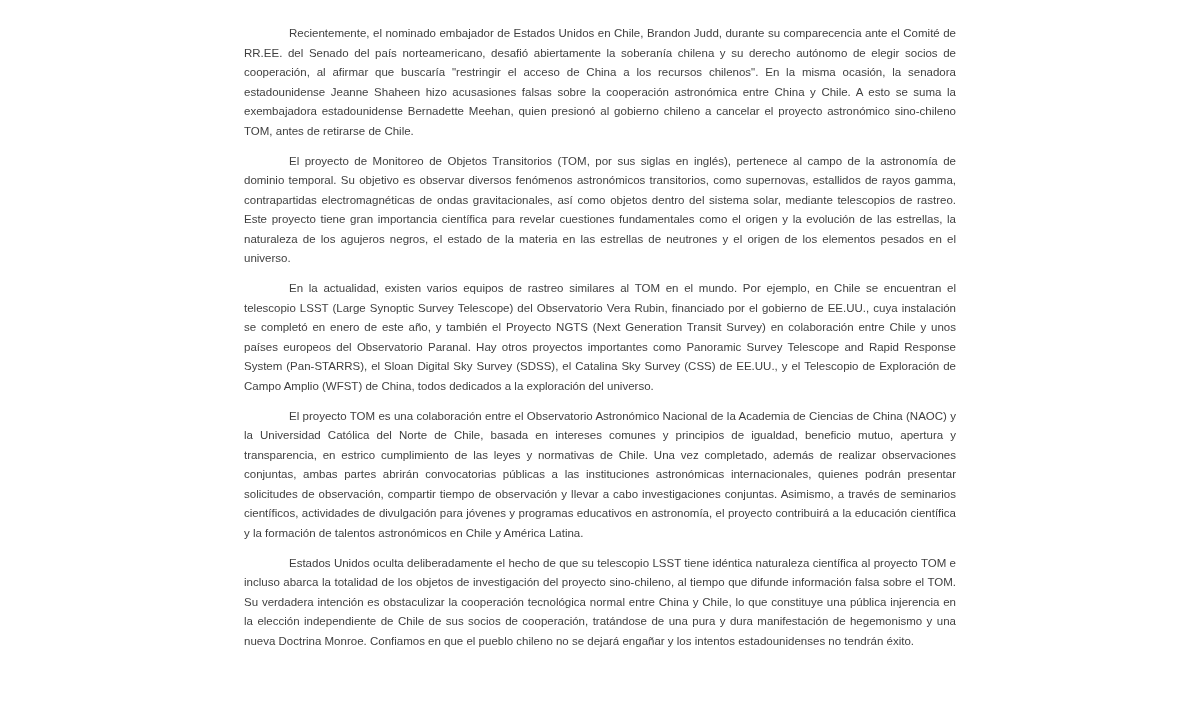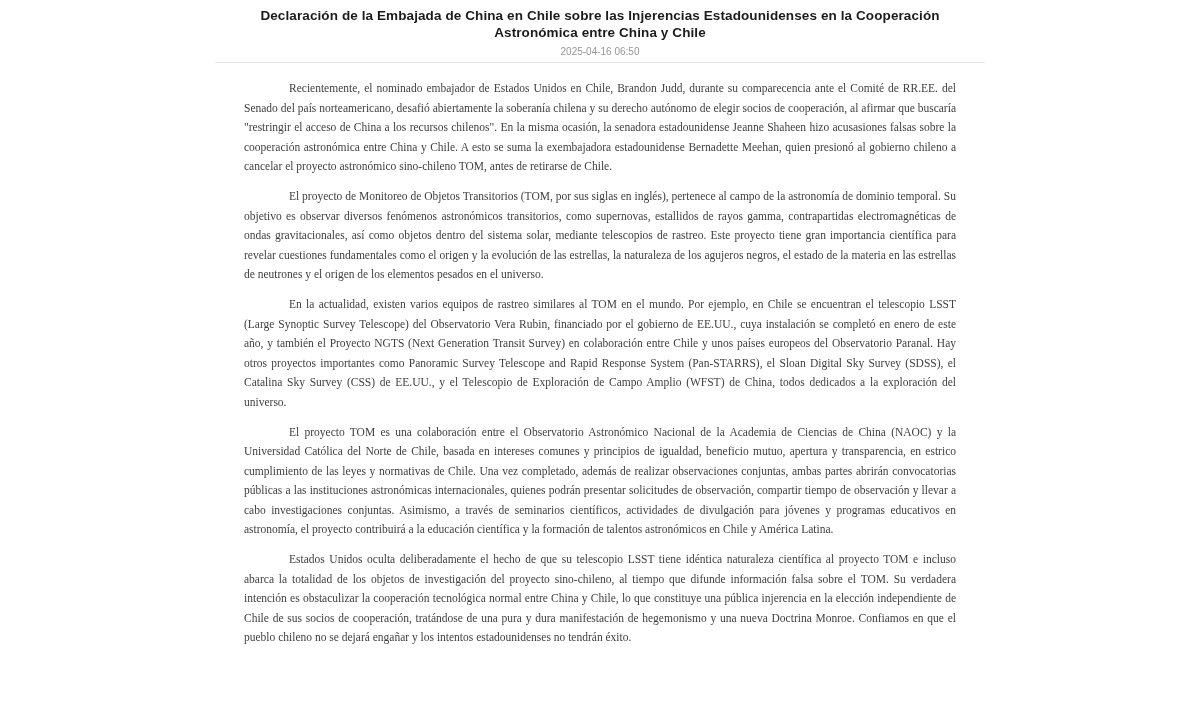--- a/index.html
+++ b/index.html
@@ -39,34 +39,29 @@
     padding: 7px 29px 0 29px;
   }
   .doc-body p {
     margin: 0;
     padding-top: 10.5px;
     font-size: 11.5px;
     color: #3f3f3f;
     line-height: 19.5px;
     text-align: justify;
     text-indent: 45px;
-    font-family: Liberation Serif, serif;
   }
   .doc-body p:first-child {
     padding-top: 9px;
   }
 </style>
 </head>
 <body>
 
 <div class="doc">
-  <div class="doc-header">
-    <h1 class="doc-title">Declaración de la Embajada de China en Chile sobre las Injerencias Estadounidenses en la Cooperación Astronómica entre China y Chile</h1>
-    <div class="doc-date">2025-04-16 06:50</div>
-  </div>
   <div class="doc-body">
     <p>Recientemente, el nominado embajador de Estados Unidos en Chile, Brandon Judd, durante su comparecencia ante el Comité de RR.EE. del Senado del país norteamericano, desafió abiertamente la soberanía chilena y su derecho autónomo de elegir socios de cooperación, al afirmar que buscaría "restringir el acceso de China a los recursos chilenos". En la misma ocasión, la senadora estadounidense Jeanne Shaheen hizo acusasiones falsas sobre la cooperación astronómica entre China y Chile. A esto se suma la exembajadora estadounidense Bernadette Meehan, quien presionó al gobierno chileno a cancelar el proyecto astronómico sino-chileno TOM, antes de retirarse de Chile.</p>
     <p>El proyecto de Monitoreo de Objetos Transitorios (TOM, por sus siglas en inglés), pertenece al campo de la astronomía de dominio temporal. Su objetivo es observar diversos fenómenos astronómicos transitorios, como supernovas, estallidos de rayos gamma, contrapartidas electromagnéticas de ondas gravitacionales, así como objetos dentro del sistema solar, mediante telescopios de rastreo. Este proyecto tiene gran importancia científica para revelar cuestiones fundamentales como el origen y la evolución de las estrellas, la naturaleza de los agujeros negros, el estado de la materia en las estrellas de neutrones y el origen de los elementos pesados en el universo.</p>
     <p>En la actualidad, existen varios equipos de rastreo similares al TOM en el mundo. Por ejemplo, en Chile se encuentran el telescopio LSST (Large Synoptic Survey Telescope) del Observatorio Vera Rubin, financiado por el gobierno de EE.UU., cuya instalación se completó en enero de este año, y también el Proyecto NGTS (Next Generation Transit Survey) en colaboración entre Chile y unos países europeos del Observatorio Paranal. Hay otros proyectos importantes como Panoramic Survey Telescope and Rapid Response System (Pan-STARRS), el Sloan Digital Sky Survey (SDSS), el Catalina Sky Survey (CSS) de EE.UU., y el Telescopio de Exploración de Campo Amplio (WFST) de China, todos dedicados a la exploración del universo.</p>
     <p>El proyecto TOM es una colaboración entre el Observatorio Astronómico Nacional de la Academia de Ciencias de China (NAOC) y la Universidad Católica del Norte de Chile, basada en intereses comunes y principios de igualdad, beneficio mutuo, apertura y transparencia, en estrico cumplimiento de las leyes y normativas de Chile. Una vez completado, además de realizar observaciones conjuntas, ambas partes abrirán convocatorias públicas a las instituciones astronómicas internacionales, quienes podrán presentar solicitudes de observación, compartir tiempo de observación y llevar a cabo investigaciones conjuntas. Asimismo, a través de seminarios científicos, actividades de divulgación para jóvenes y programas educativos en astronomía, el proyecto contribuirá a la educación científica y la formación de talentos astronómicos en Chile y América Latina.</p>
     <p>Estados Unidos oculta deliberadamente el hecho de que su telescopio LSST tiene idéntica naturaleza científica al proyecto TOM e incluso abarca la totalidad de los objetos de investigación del proyecto sino-chileno, al tiempo que difunde información falsa sobre el TOM. Su verdadera intención es obstaculizar la cooperación tecnológica normal entre China y Chile, lo que constituye una pública injerencia en la elección independiente de Chile de sus socios de cooperación, tratándose de una pura y dura manifestación de hegemonismo y una nueva Doctrina Monroe. Confiamos en que el pueblo chileno no se dejará engañar y los intentos estadounidenses no tendrán éxito.</p>
   </div>
 </div>
 
 </body></html>

